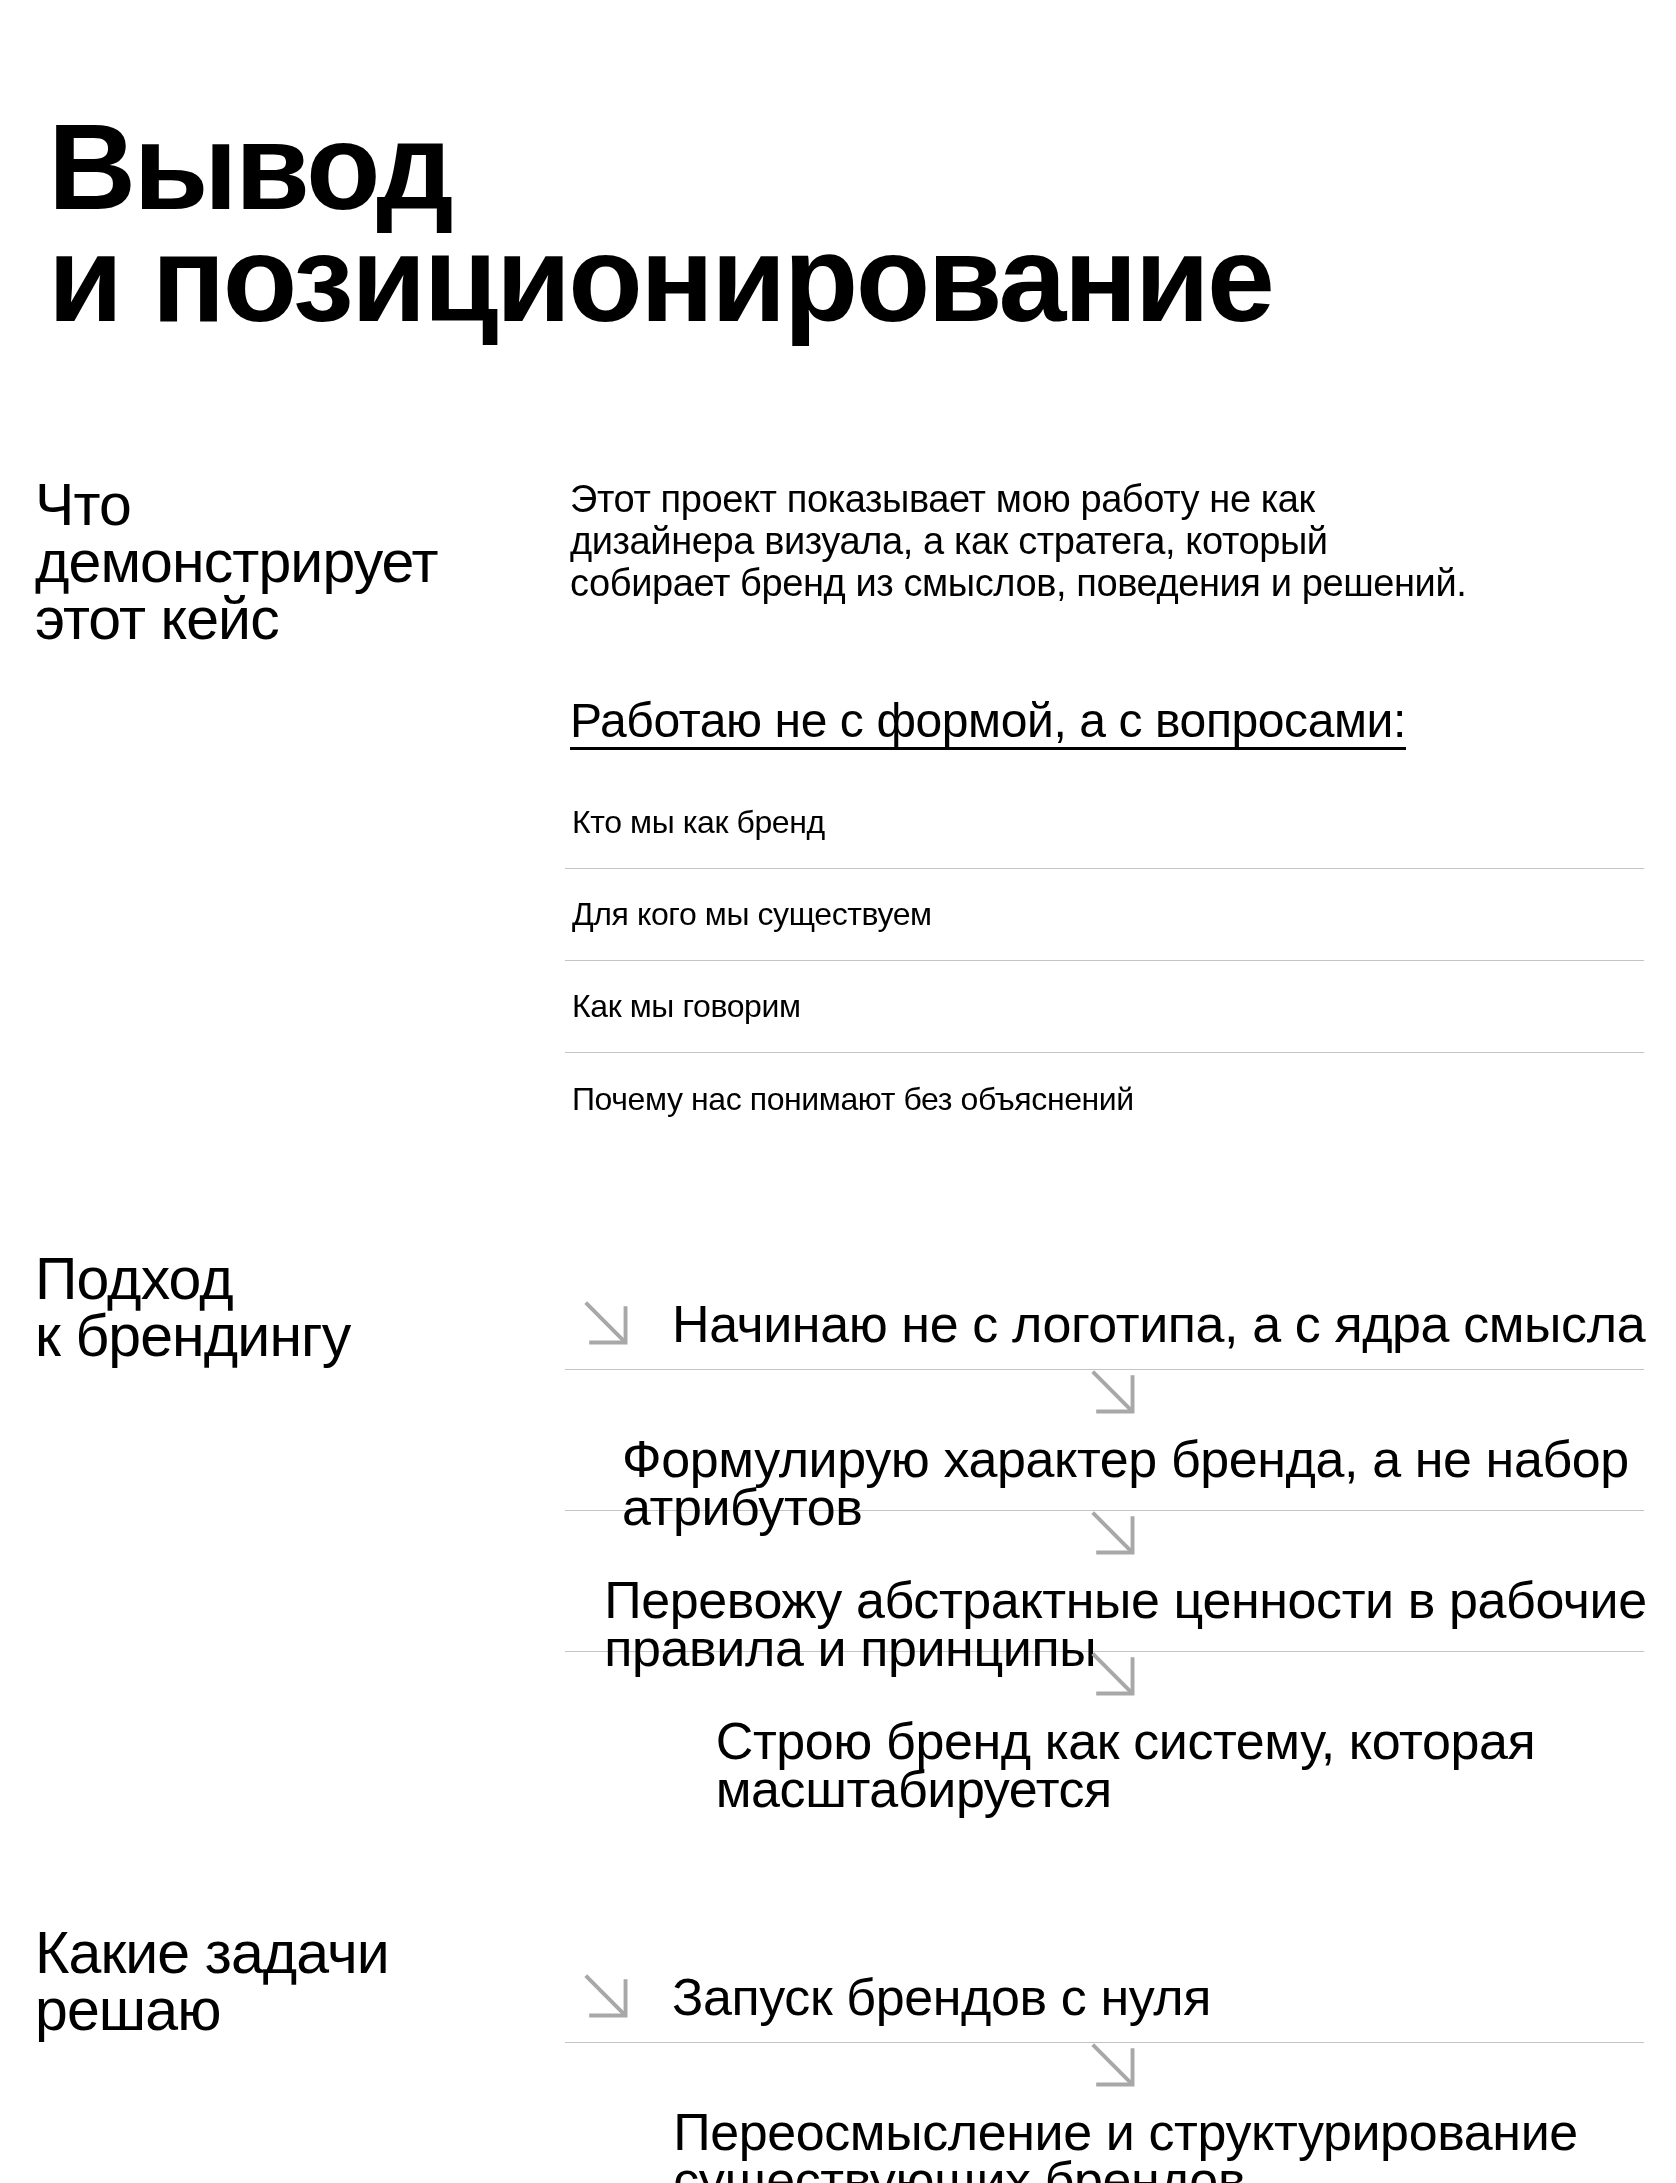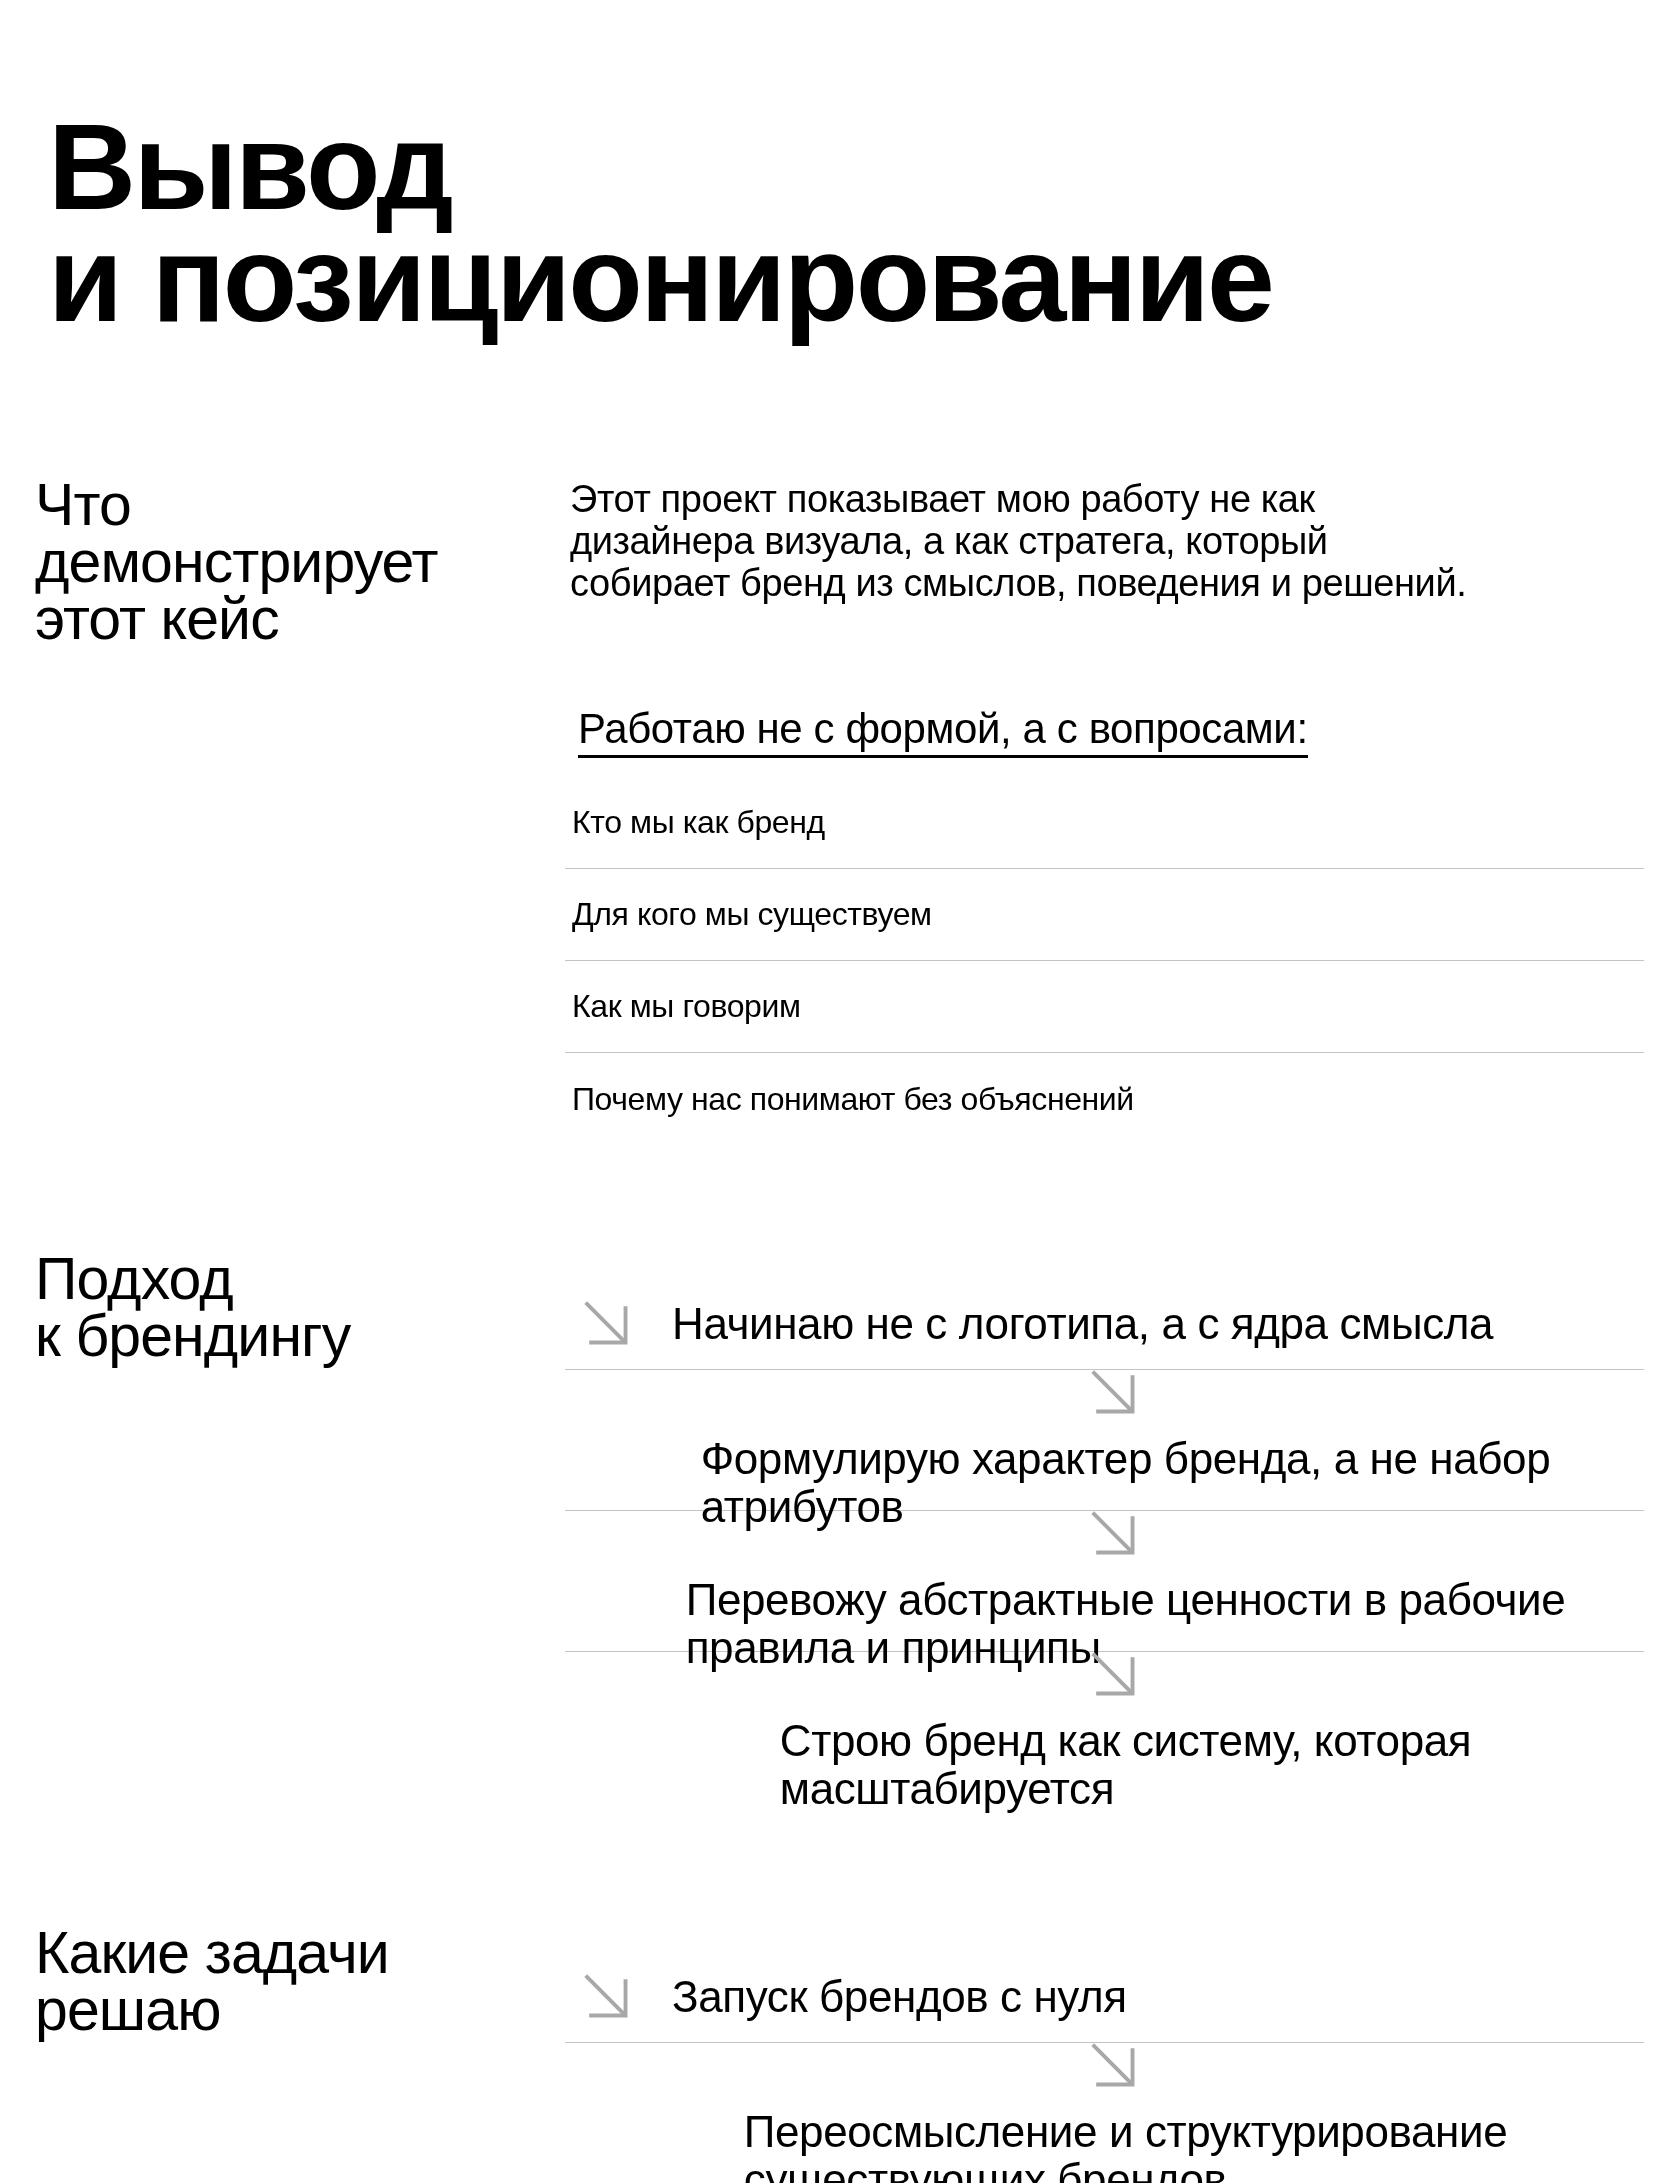--- a/index.html
+++ b/index.html
@@ -17,35 +17,35 @@
     left: 35px; margin: 0; font-size: 59px; line-height: 57px; font-weight: 400;
     letter-spacing: -0.9px;
   }
   .section-heading span { display: block; white-space: nowrap; }
   .intro {
     left: 570px; top: 478px; width: 1083px; margin: 0;
     font-size: 38px; line-height: 42px; font-weight: 400; letter-spacing: -0.4px;
   }
   .intro span { display: block; white-space: nowrap; }
   .subhead {
-    left: 570px; margin: 8px; font-size: 42px; line-height: 44px; letter-spacing: -0.4px;
+    left: 570px; margin: 0; font-size: 48px; line-height: 44px; letter-spacing: -0.4px;
     border-bottom: 3.5px solid #000; padding-bottom: 3.5px; white-space: nowrap;
   }
   .qlist { left: 565px; top: 777px; width: 1079px; margin: 0; padding: 0; list-style: none; }
   .qlist li {
     height: 92px; box-sizing: border-box; border-bottom: 1.7px solid #c4c4c4;
     display: flex; align-items: center; padding-left: 7px;
     font-size: 32px; letter-spacing: -0.4px;
   }
   .qlist li:last-child { border-bottom: none; }
   .alist { left: 565px; width: 1079px; margin: 0; padding: 0; list-style: none; }
   .alist li {
     box-sizing: border-box; border-bottom: 1.7px solid #c4c4c4;
     display: flex; align-items: center;
-    font-size: 44px; line-height: 48px; letter-spacing: -0.4px;
+    font-size: 52px; line-height: 48px; letter-spacing: -0.4px;
   }
   .alist li:last-child { border-bottom: none; }
   .alist li.one { height: 92px; }
   .alist li.two { height: 141px; flex-direction: column; }
   .alist .arrow { width: 65px; flex: 0 0 65px; display: flex; justify-content: flex-start; padding-left: 19px; box-sizing: border-box; }
   .alist .arrow svg { width: 45px; height: 45px; display: block; }
   .alist .txt { padding-left: 42px; }
   .alist .txt span { display: block; white-space: nowrap; }
 </style>
 </head>

